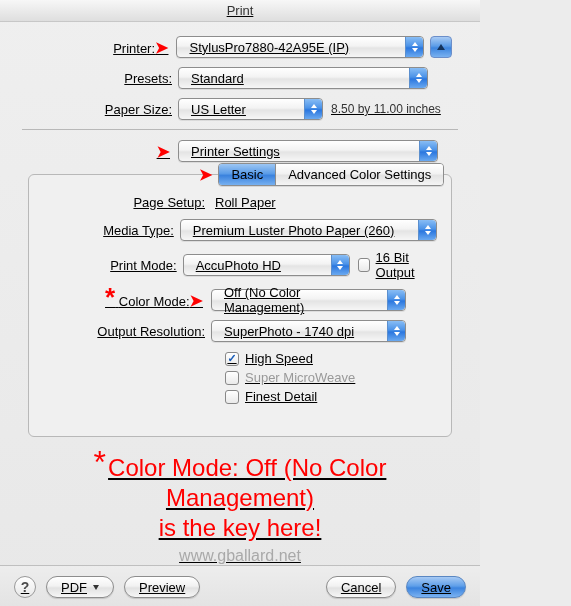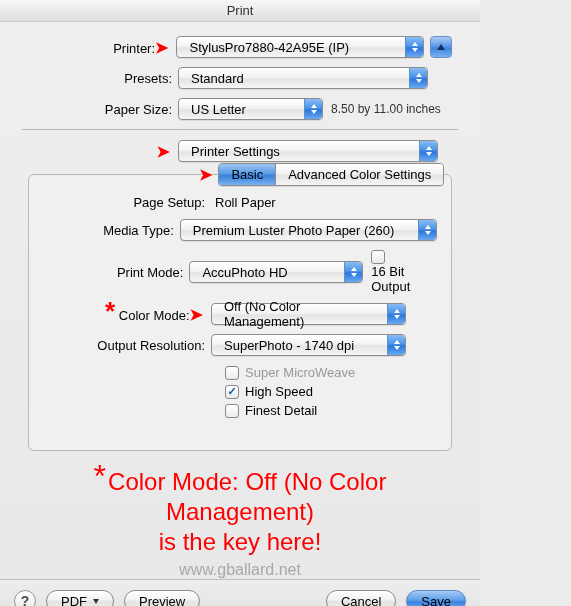--- a/index.html
+++ b/index.html
@@ -9,20 +9,21 @@
     font-family: "Lucida Grande", "Helvetica Neue", Arial, sans-serif;
     font-size: 13px;
     background: #ececec;
     color: #000;
   }
   .window {
     width: 480px; height: 606px;
     background: linear-gradient(#efefef,#e8e8e8);
     display: flex;
     flex-direction: column;
+    text-decoration: underline;
   }
   .titlebar {
     height: 22px;
     border-bottom: 1px solid #c7c7c7;
     background: linear-gradient(#f7f7f7,#dedede);
     text-align: center;
     line-height: 22px;
     font-size: 13px;
     color: #333;
   }
@@ -162,23 +163,23 @@
     align-items: center;
     justify-content: center;
     font-size: 11px;
     color: #1a5db8;
     font-weight: bold;
   }
   .chk.checked::before { content: "✓"; }
   .disabled { color: #999; }
   .inline-chk {
     display: inline-flex;
+    align-items: center;
     margin-left: 8px;
     font-size: 13px;
-    flex-direction: column;
   }
   .callout {
     color: #ff0000;
     font-size: 24px;
     text-align: center;
     line-height: 1.25;
     margin-top: 16px;
     font-family: Arial, sans-serif;
   }
   .callout .star {
@@ -336,27 +337,27 @@
       </div>
 
       <div class="row grow">
         <div class="label">Output Resolution:</div>
         <div class="aqua-select" style="width:195px">
           <span>SuperPhoto - 1740 dpi</span>
           <span class="cap"></span>
         </div>
       </div>
 
+      <div class="chk-row">
+        <span class="chk checked"></span>
+        <span>High Speed</span>
+      </div>
       <div class="chk-row disabled">
         <span class="chk"></span>
         <span>Super MicroWeave</span>
-      </div>
-      <div class="chk-row">
-        <span class="chk checked"></span>
-        <span>High Speed</span>
       </div>
       <div class="chk-row">
         <span class="chk"></span>
         <span>Finest Detail</span>
       </div>
 
     </div>
 
     <div class="callout">
       <span class="star">*</span><span>Color Mode: Off (No Color Management)</span><br>

